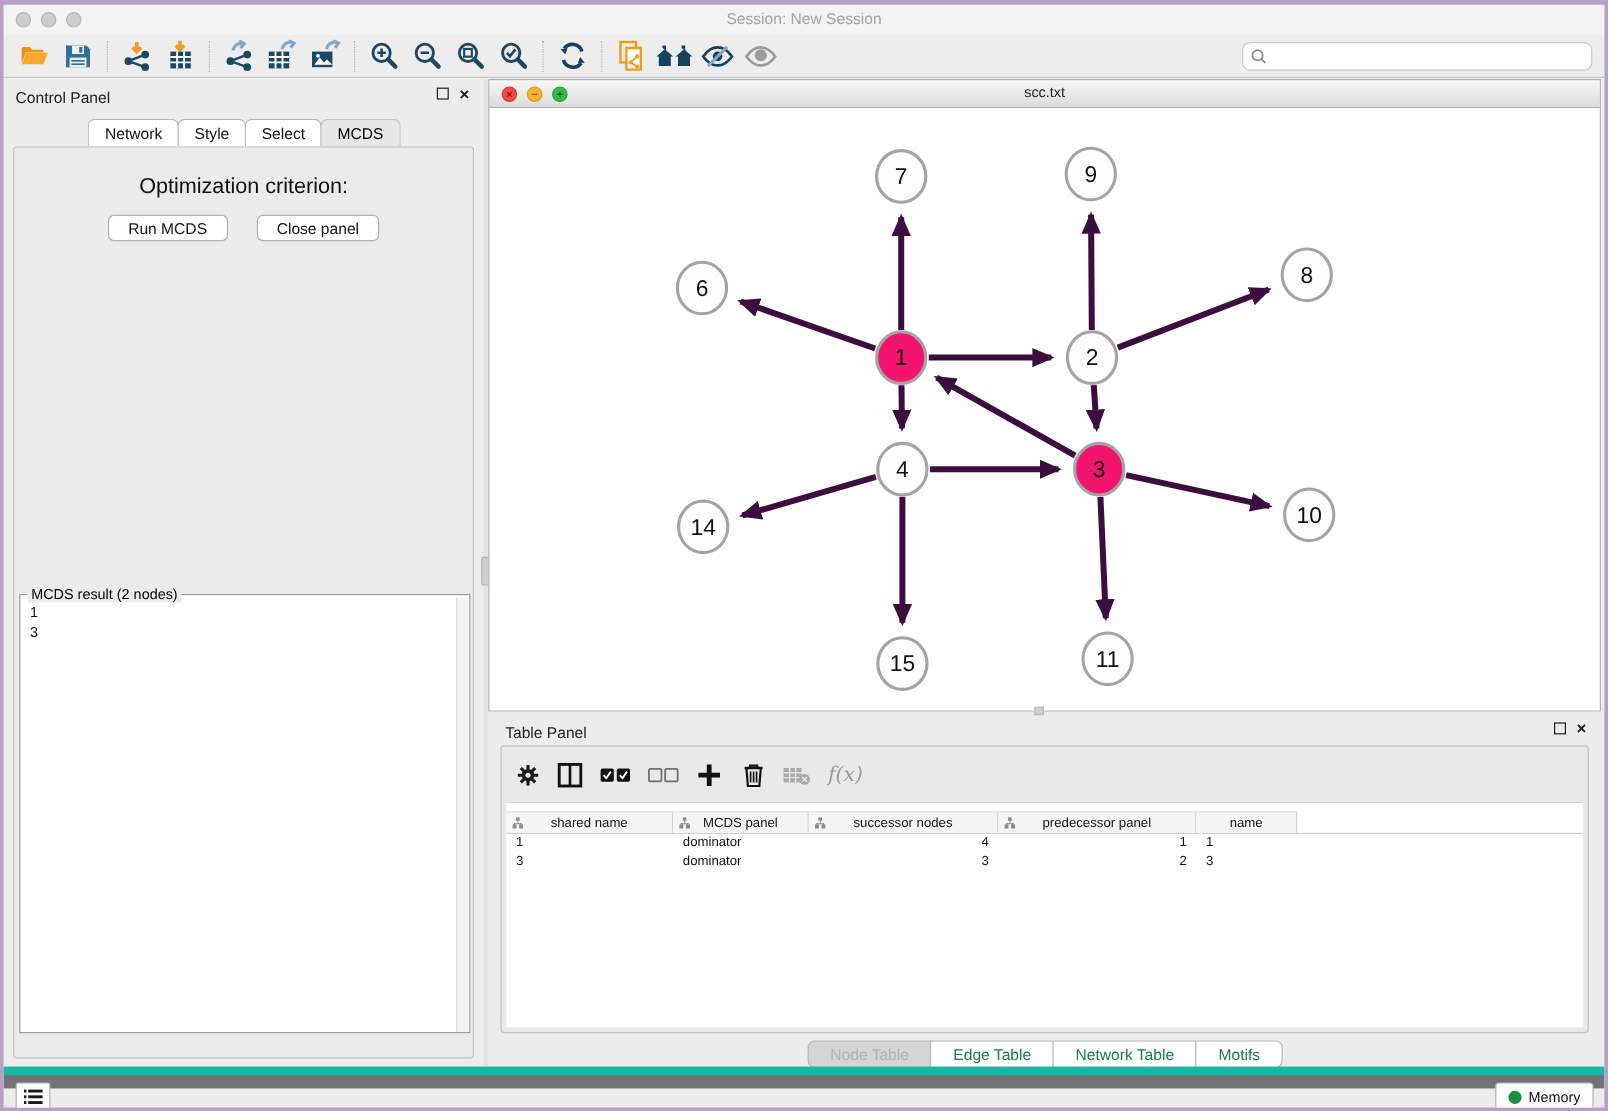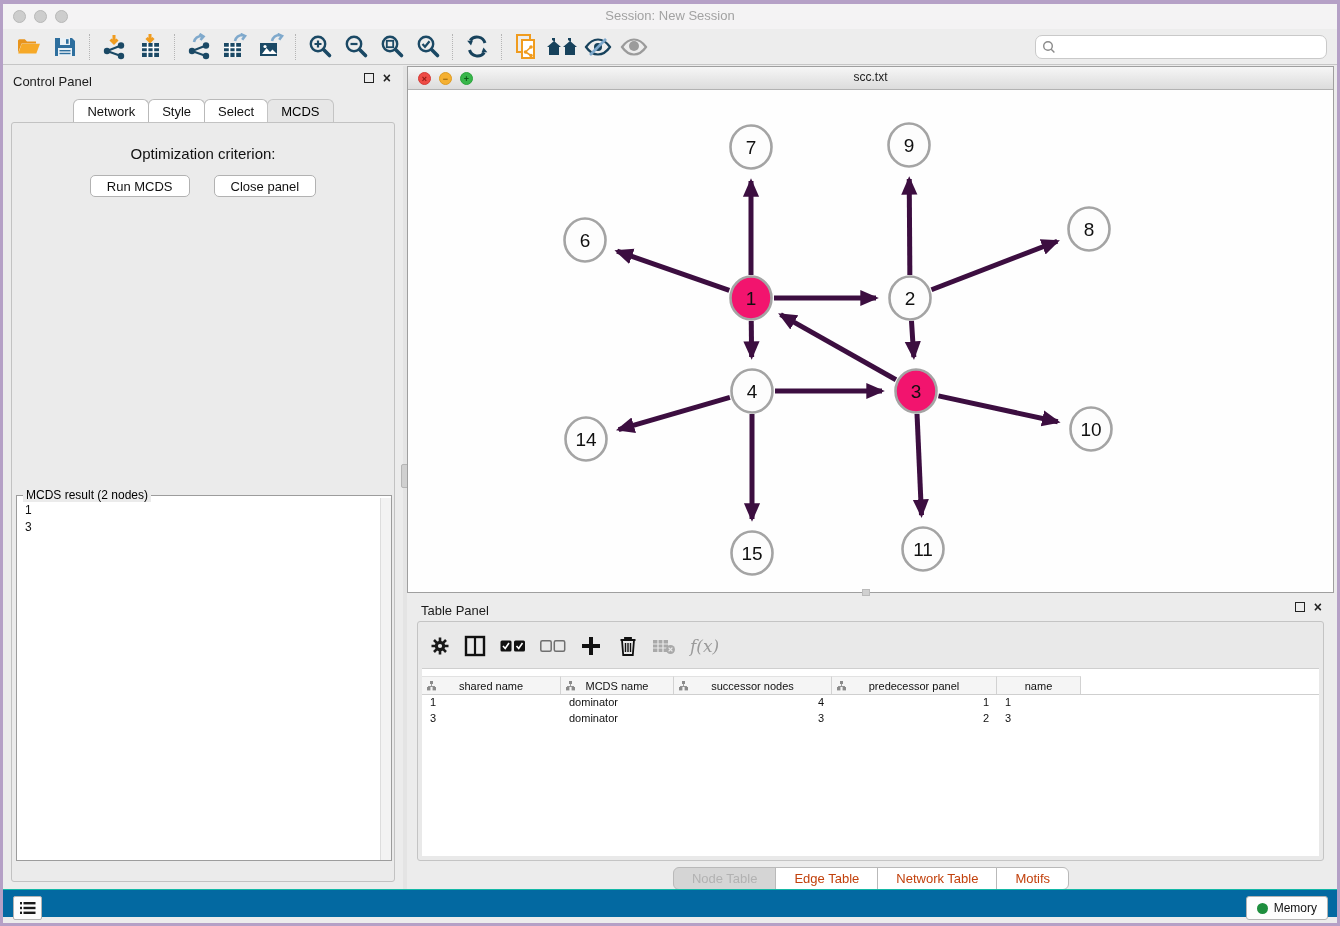--- a/index.html
+++ b/index.html
@@ -28,21 +28,21 @@
   .panel-head { position:absolute; left:10px; top:8px; font-size:13px; color:#1c1c1c; }
   .panel-icons { position:absolute; right:12px; top:7px; display:flex; gap:9px; align-items:center; }
   .float-ico { width:10px; height:10px; border:1.5px solid #222; display:inline-block; }
   .close-ico { font-size:14px; font-weight:bold; color:#222; line-height:10px; }
   .cp-tabs { position:absolute; left:0; top:33px; width:100%; display:flex; justify-content:center; }
   .cp-tab { font-size:13px; padding:3px 13px; background:#fff; border:1px solid #b9b9b9; border-bottom:none;
             border-radius:6px 6px 0 0; margin-right:-1px; color:#111; height:23px; }
   .cp-tab.sel { background:#e7e7e7; color:#000000; border-color:#c4c4c4; }
   .cp-content { position:absolute; left:8px; top:56px; width:384px; height:760px;
                 background:#ebebeb; border:1px solid #c2c2c2; border-radius:3px; }
-  .opt-label { margin-top:22px; text-align:center; font-size:15px; color:#111; }
+  .opt-label { margin-top:22px; text-align:center; font-size:18px; color:#111; }
   .combo { position:relative; margin:13px auto 0; width:308px; height:23px; background:#fff;
            border:1px solid #b9b9b9; border-radius:5px; font-size:13px; display:flex; align-items:center; padding-left:10px; }
   .combo-arrows { position:absolute; right:8px; top:3px; display:flex; flex-direction:column; gap:2px; }
   .combo-arrows i { display:block; width:0; height:0; border-left:4px solid transparent; border-right:4px solid transparent; }
   .arr-up { border-bottom:5px solid #555; }
   .arr-dn { border-top:5px solid #555; }
   .btn-row { display:flex; justify-content:center; gap:24px; margin-top:13px; }
   .mac-btn { background:#fff; border:1px solid #b2b2b2; border-radius:5px; font-size:13px; height:22px; padding:0 16px; color:#111; }
   .result-box { position:absolute; left:4px; top:372px; width:376px; height:366px;
                 border:1px solid #9c9c9c; background:#fff; }
@@ -76,26 +76,26 @@
   .tp-table { position:absolute; left:4px; top:46px; right:4px; bottom:4px; background:#fff; border-top:1px solid #cfcfcf; }
   .tp-header { display:flex; height:19px; border-bottom:1px solid #cfcfcf; margin-top:7px; }
   .th { position:relative; background:#f5f5f5; border-right:1px solid #d2d2d2; border-top:1px solid #e2e2e2;
         font-size:11px; color:#111; display:flex; align-items:center; justify-content:center; }
   .th .hier { position:absolute; left:5px; top:4px; }
   .tp-row { display:flex; height:16px; font-size:11px; color:#111; }
   .td { padding:1px 8px 0; overflow:hidden; white-space:nowrap; }
   .al-r { text-align:right; } .al-l { text-align:left; }
   
   .tp-tabs { position:absolute; left:0; right:0; top:274px; display:flex; justify-content:center; }
-  .tp-tab { font-size:13px; padding:3px 18px; background:#fff; border:1px solid #b9b9b9; margin-right:-1px; color:#c2410c; height:23px; }
+  .tp-tab { font-size:13px; padding:3px 18px; background:#fff; border:1px solid #b9b9b9; margin-right:-1px; color:#15803d; height:23px; }
   .tp-tab:first-child { border-radius:6px 0 0 6px; }
   .tp-tab:last-child { border-radius:0 6px 6px 0; }
   .tp-tab.sel { background:#d5d5d5; color:#b2b2b2; }
   
-  .statusbar { position:absolute; left:0; top:885px; width:100%; height:28px; background:#0369a1; border-top:1px solid #14b8a6; }
+  .statusbar { position:absolute; left:0; top:885px; width:100%; height:18px; background:#737373; border-top:7px solid #14b8a6; }
   .list-btn { position:absolute; left:10px; top:6px; width:29px; height:24px; background:#fdfdfd; border:1px solid #b3b3b3; border-radius:2px;
               display:flex; align-items:center; justify-content:center; }
   .mem-btn { position:absolute; right:9px; top:6px; height:24px; background:#fdfdfd; border:1px solid #b3b3b3; border-radius:3px;
              display:flex; align-items:center; gap:6px; padding:0 10px; font-size:12px; color:#111; }
   .mem-dot { width:11px; height:11px; border-radius:50%; background:#1e8e3e; }
   svg.icon { display:block; }
 </style>
 </head>
 <body>
 
@@ -415,21 +415,21 @@
               <span class="hier"><svg width="9" height="10" viewBox="0 0 9 10">
                   <g fill="#8a8a8a">
                     <rect x="3" y="0" width="3" height="3"></rect>
                     <rect x="0" y="6" width="3.4" height="3.4"></rect>
                     <rect x="5.6" y="6" width="3.4" height="3.4"></rect>
                     <path d="M4.2 3h.8v2h-.8z"></path>
                     <path d="M1.3 5h6.4v.9H1.3z"></path>
                     <path d="M1.3 5h.9v1.4h-.9zM6.8 5h.9v1.4h-.9z"></path>
                   </g>
                 </svg></span>
-              <span>MCDS name</span>
+              <span>MCDS panel</span>
             </div>
             <div class="th" style="width: 158px;">
               <span class="hier"><svg width="9" height="10" viewBox="0 0 9 10">
                   <g fill="#8a8a8a">
                     <rect x="3" y="0" width="3" height="3"></rect>
                     <rect x="0" y="6" width="3.4" height="3.4"></rect>
                     <rect x="5.6" y="6" width="3.4" height="3.4"></rect>
                     <path d="M4.2 3h.8v2h-.8z"></path>
                     <path d="M1.3 5h6.4v.9H1.3z"></path>
                     <path d="M1.3 5h.9v1.4h-.9zM6.8 5h.9v1.4h-.9z"></path>

